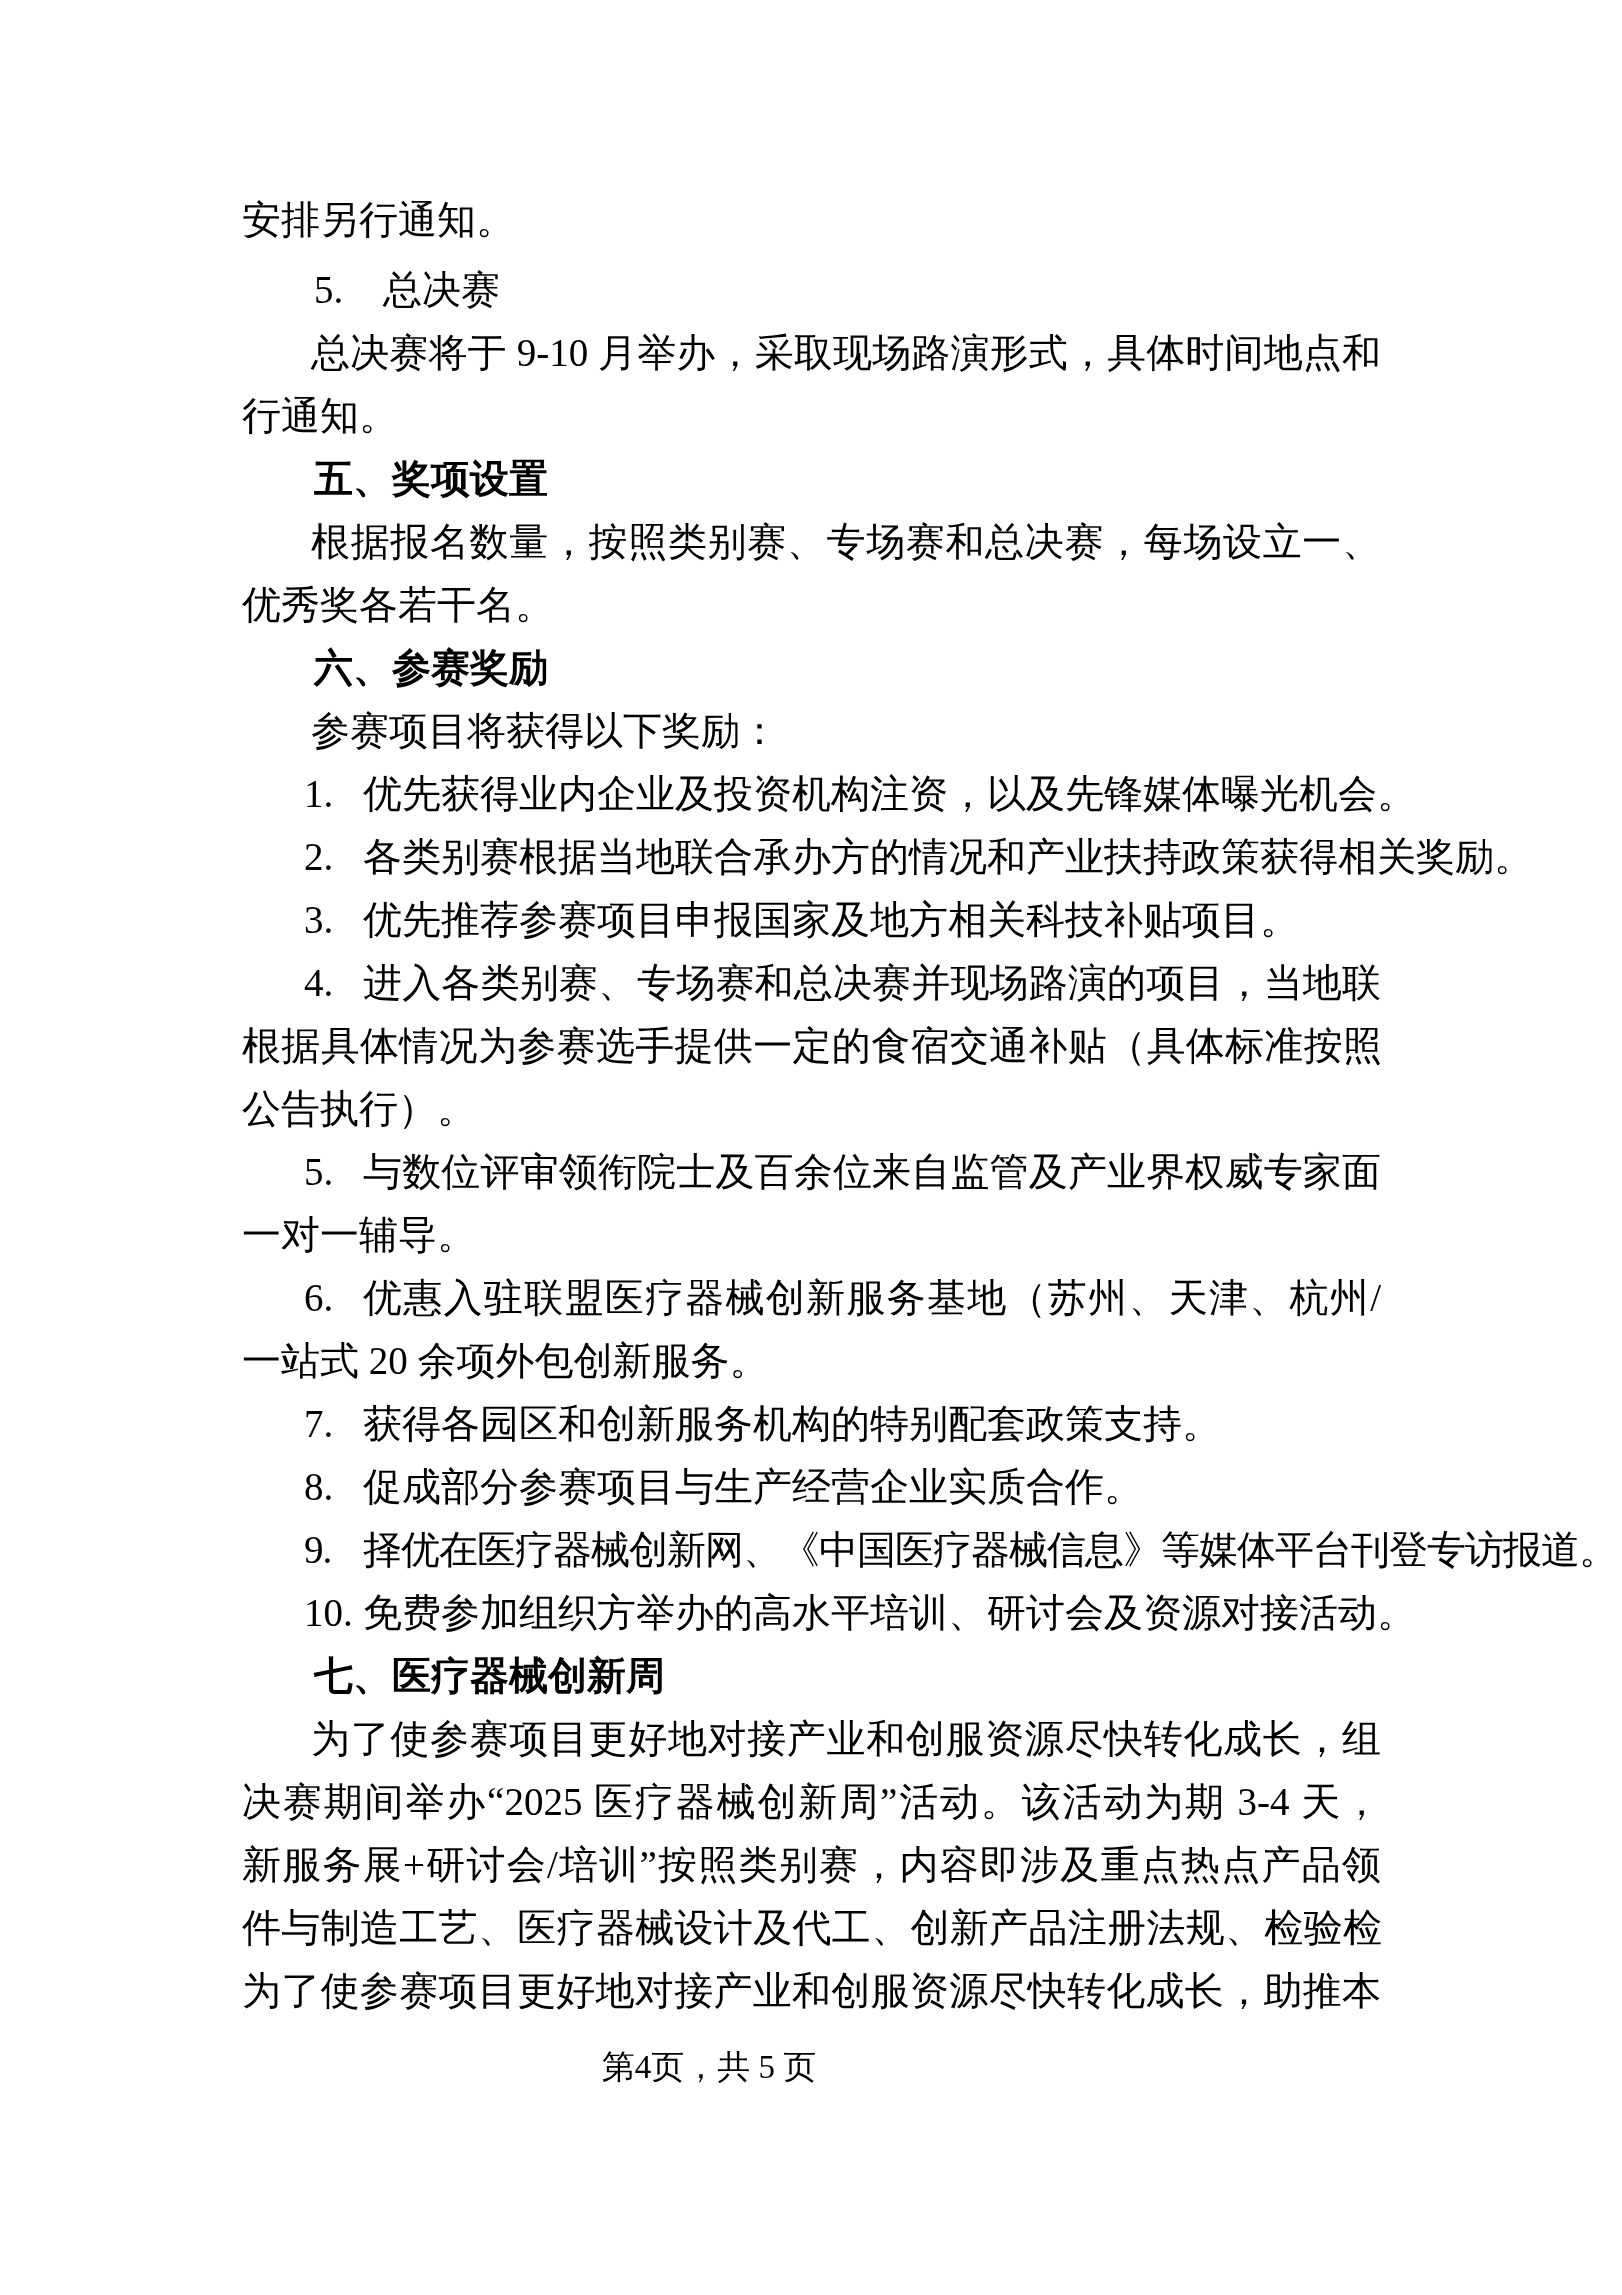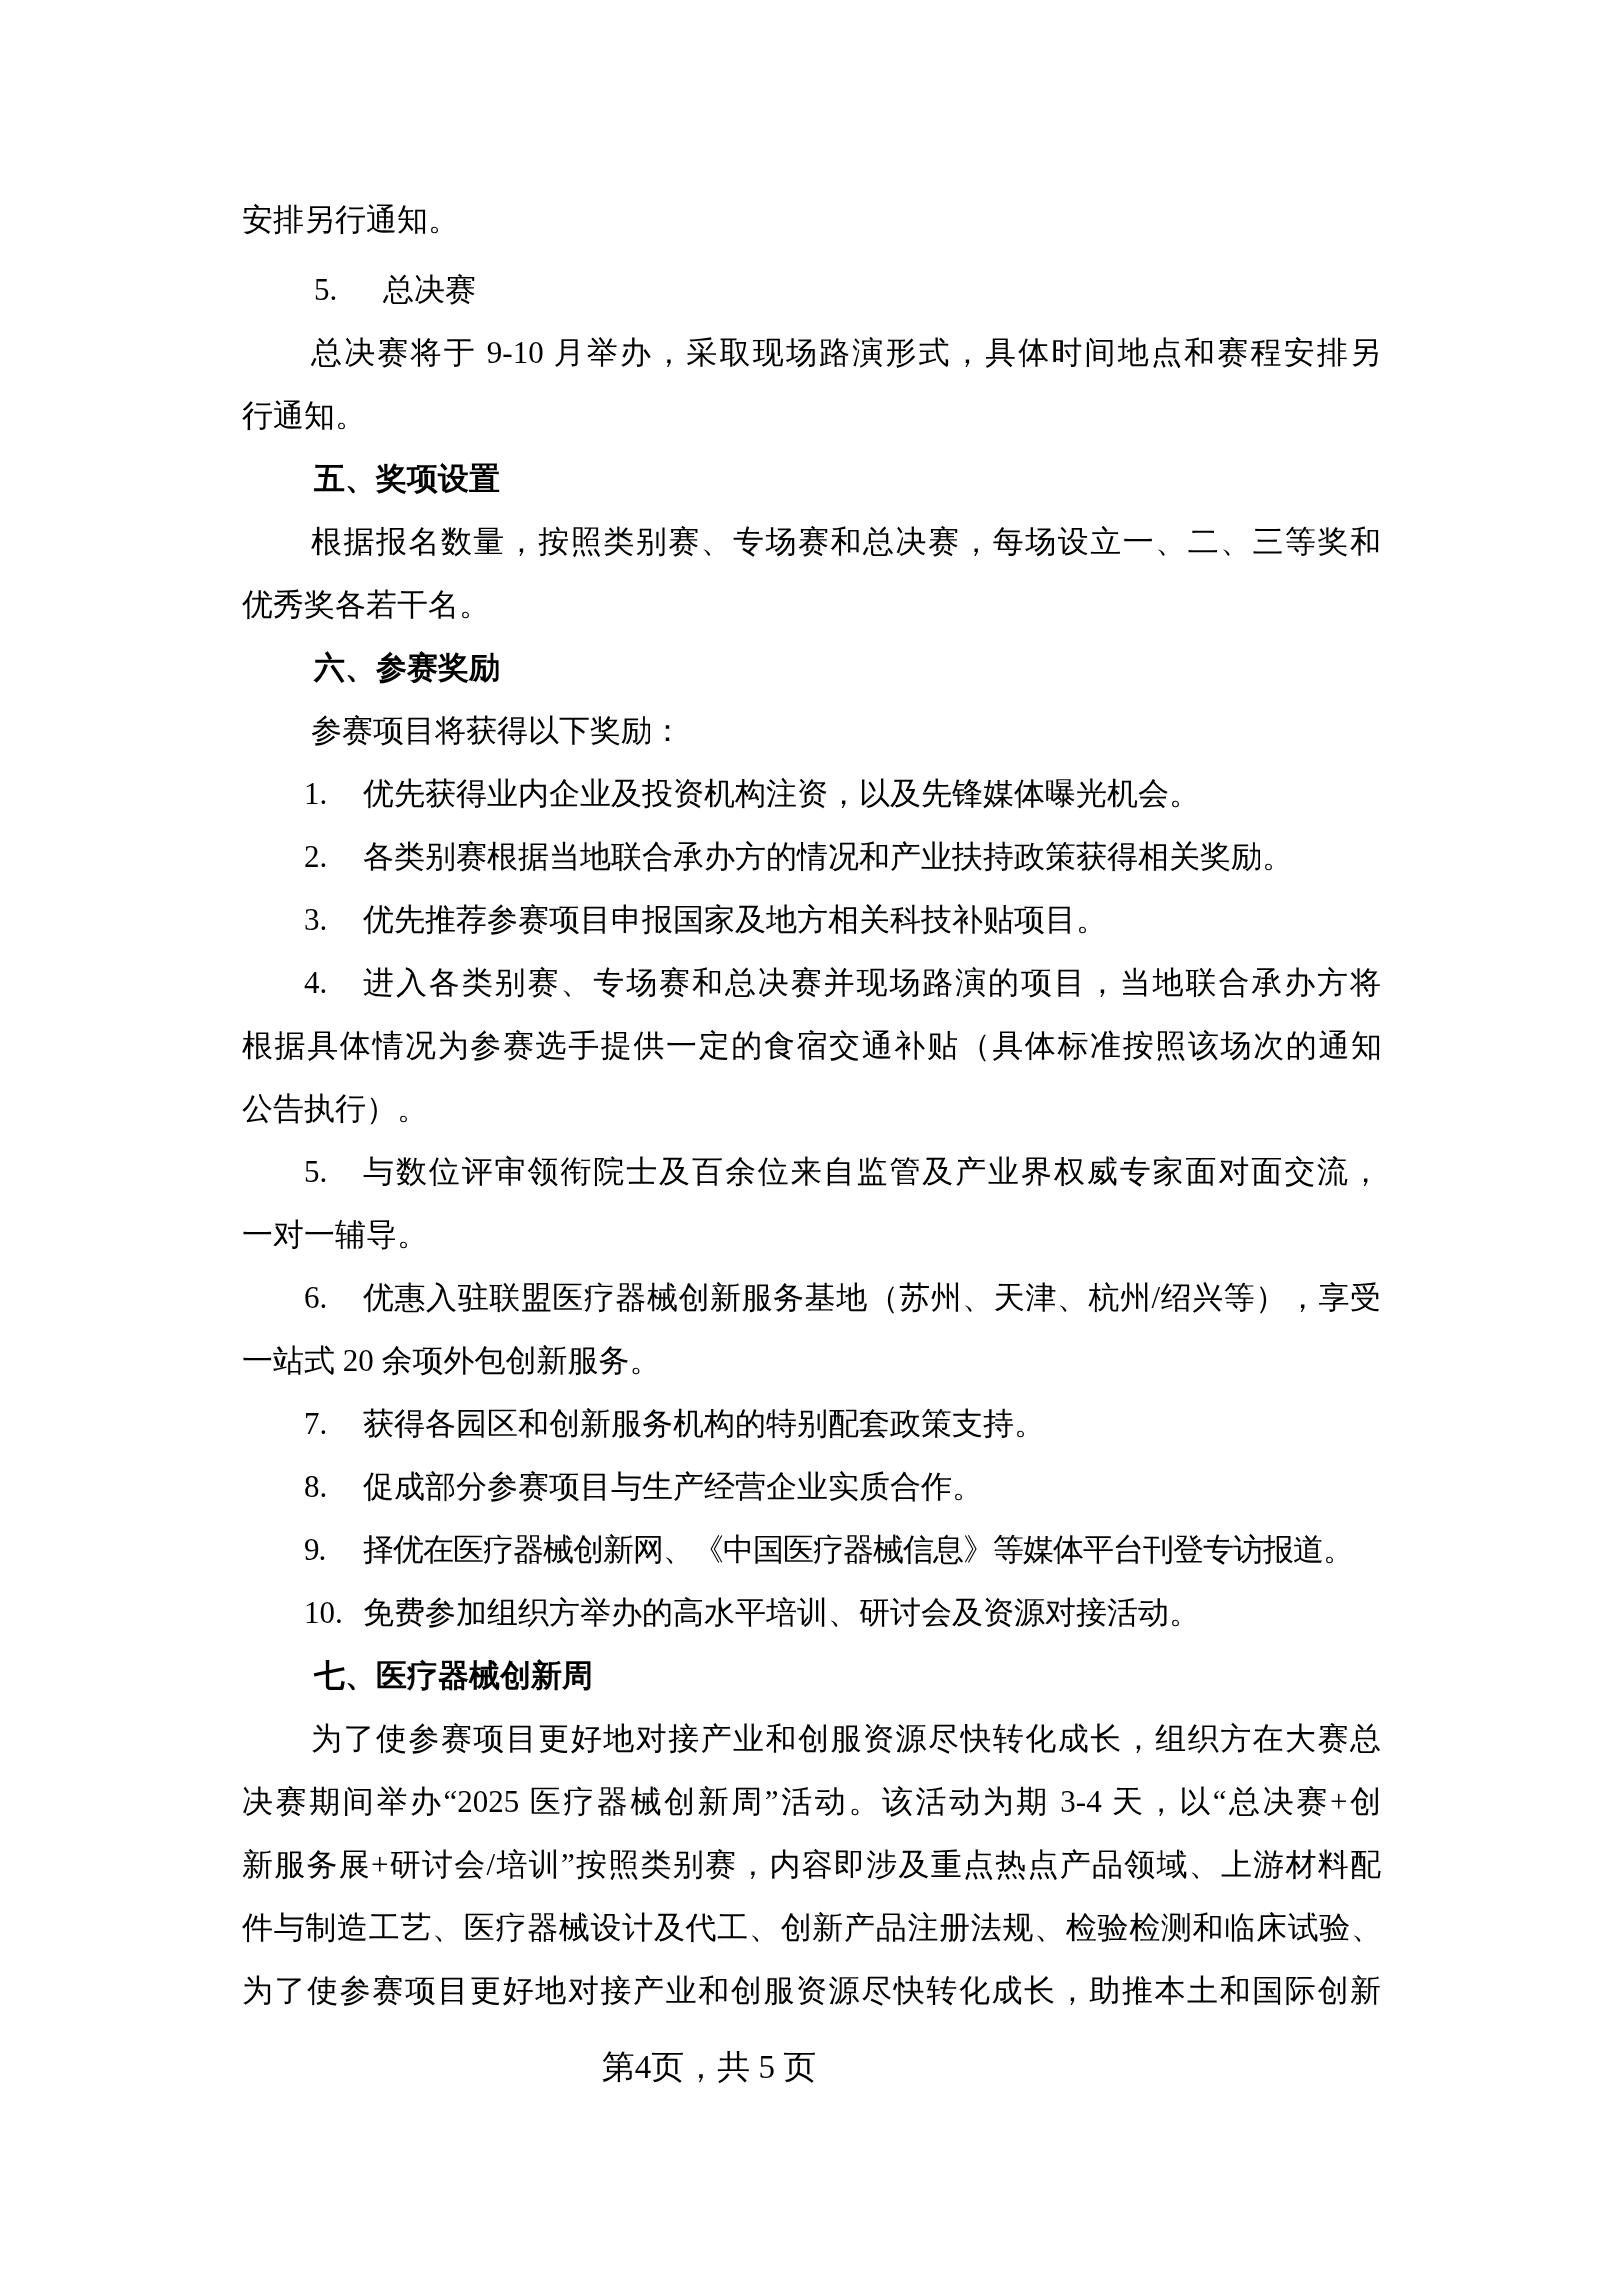--- a/index.html
+++ b/index.html
@@ -14,21 +14,21 @@
     background: #ffffff;
     overflow: hidden;
     font-family: "Liberation Serif", "DejaVu Serif", serif;
     color: #000000;
   }
   .content {
     position: absolute;
     left: 242px;
     top: 188px;
     width: 1139px;
-    font-size: 31px;
+    font-size: 39px;
   }
   .line {
     height: 63px;
     line-height: 63px;
     white-space: nowrap;
   }
   
   .j {
     white-space: normal;
     text-align: justify;

